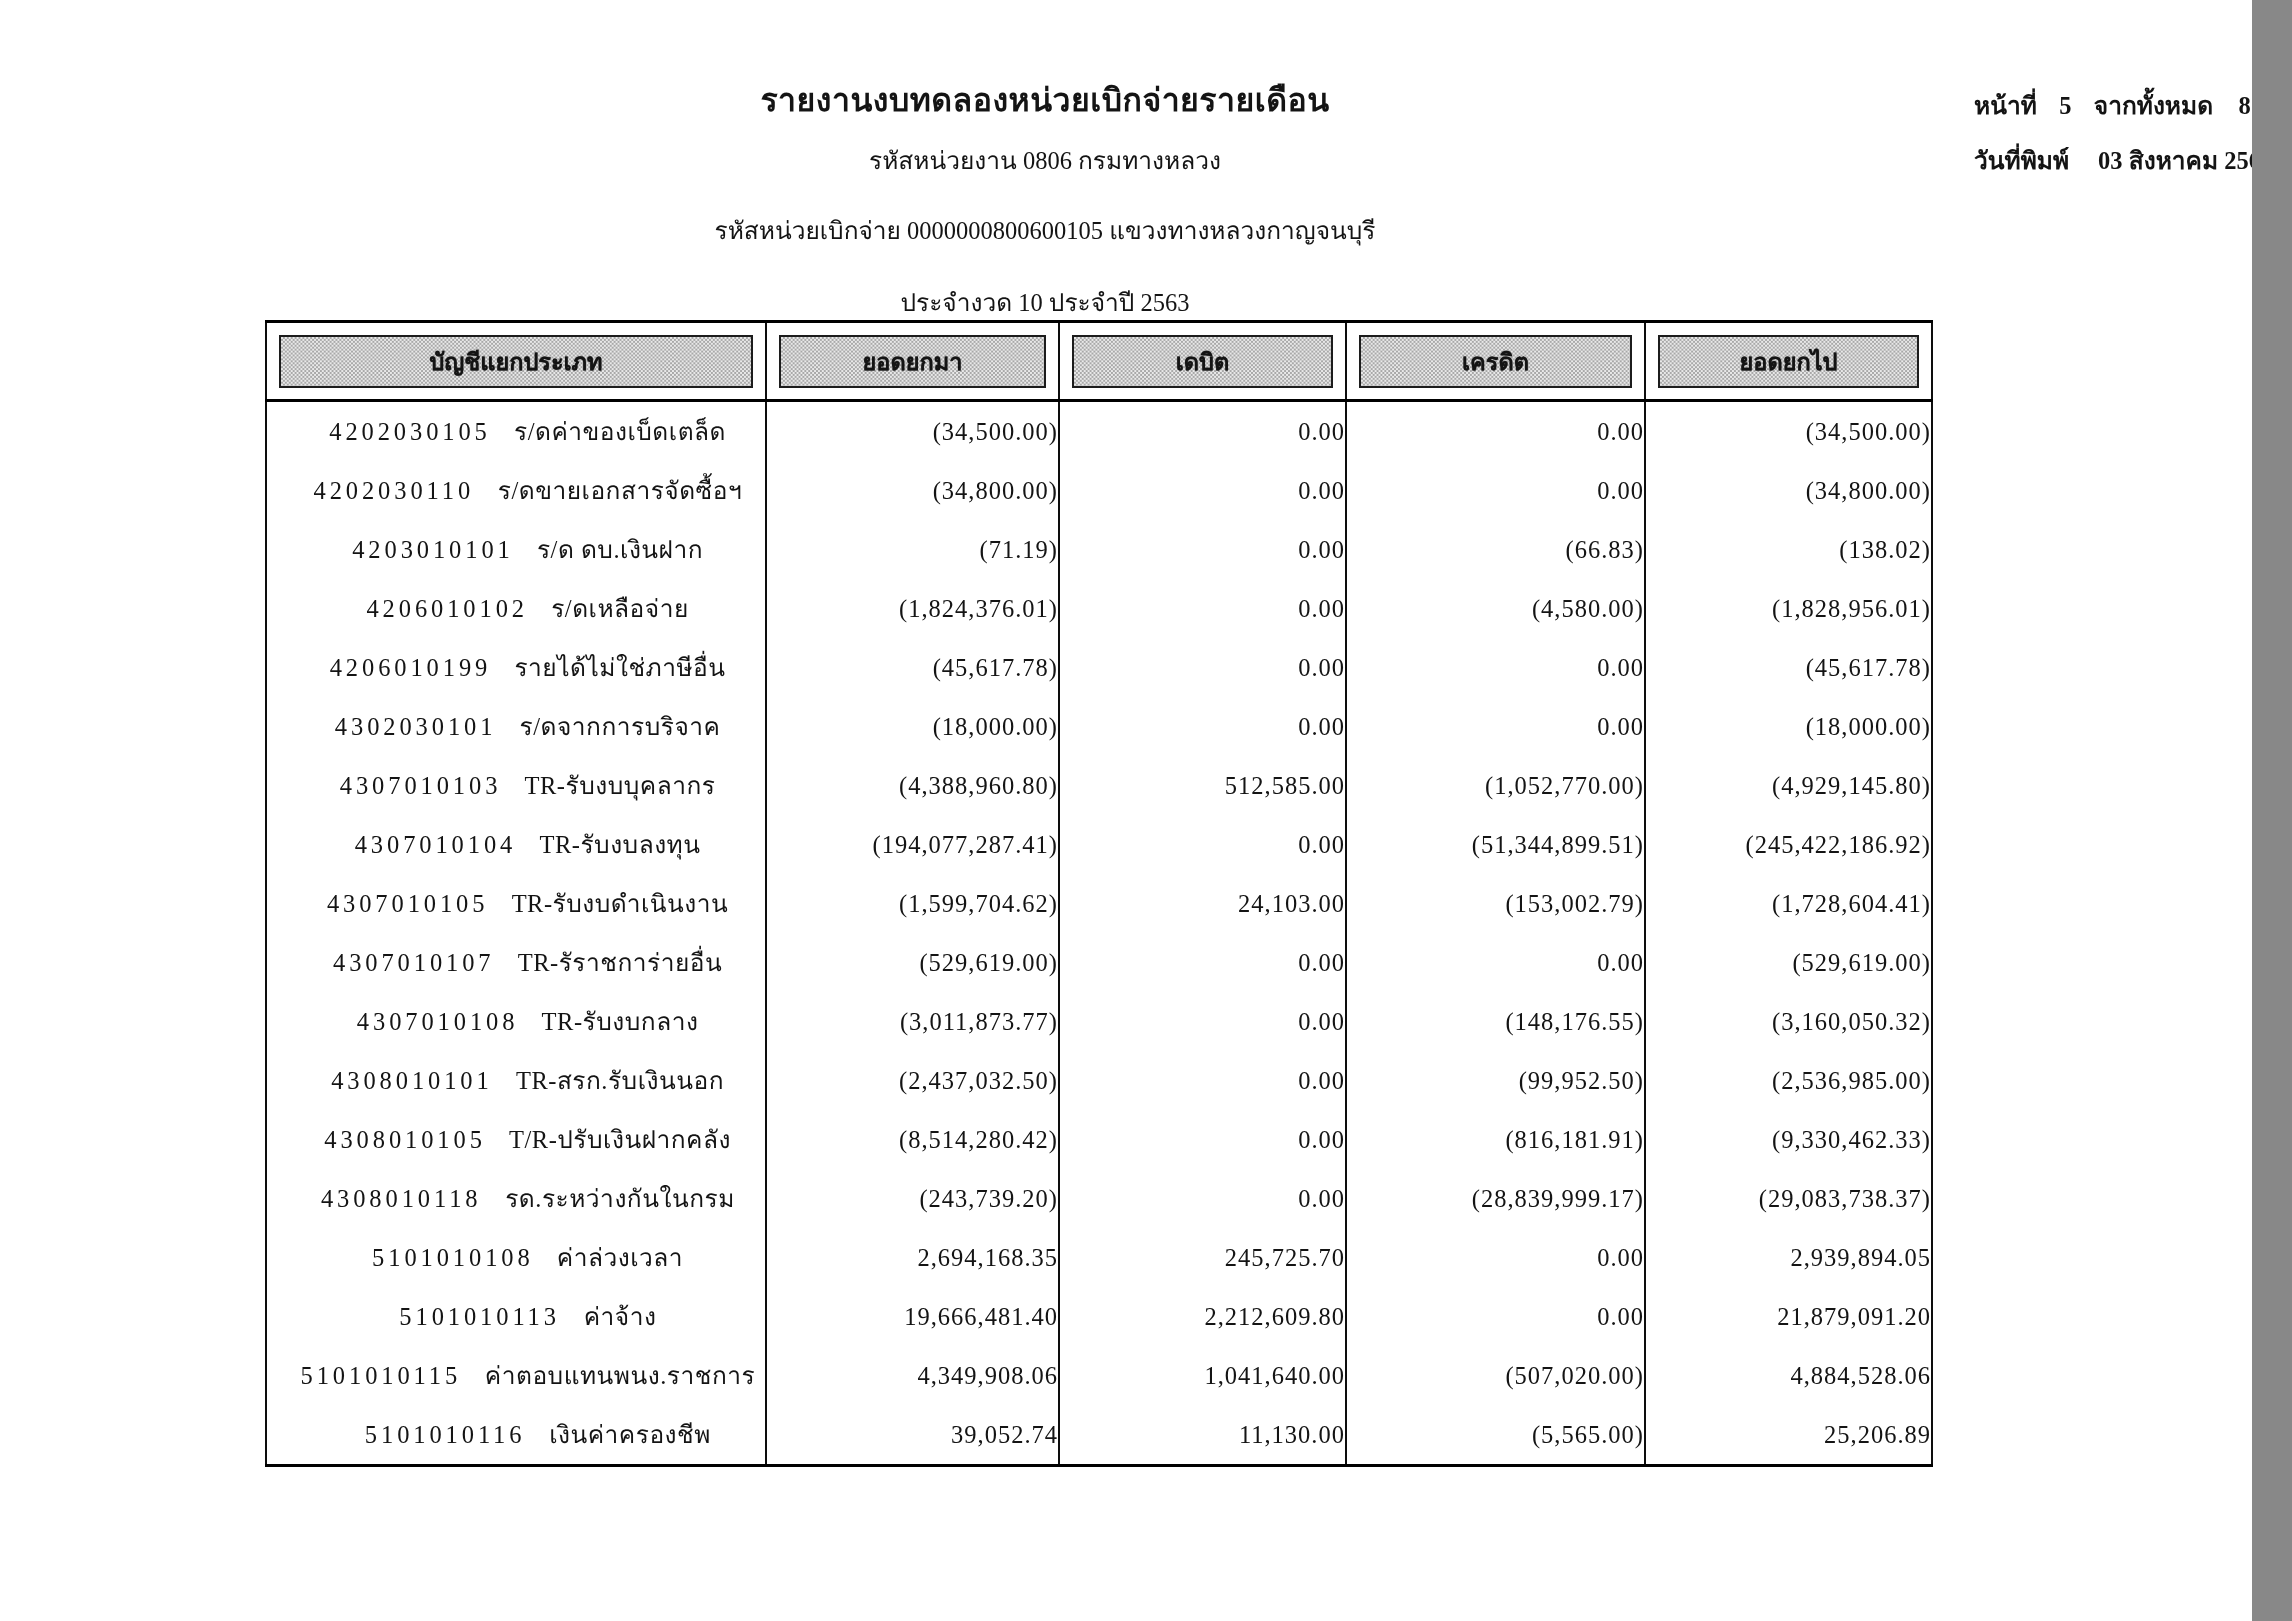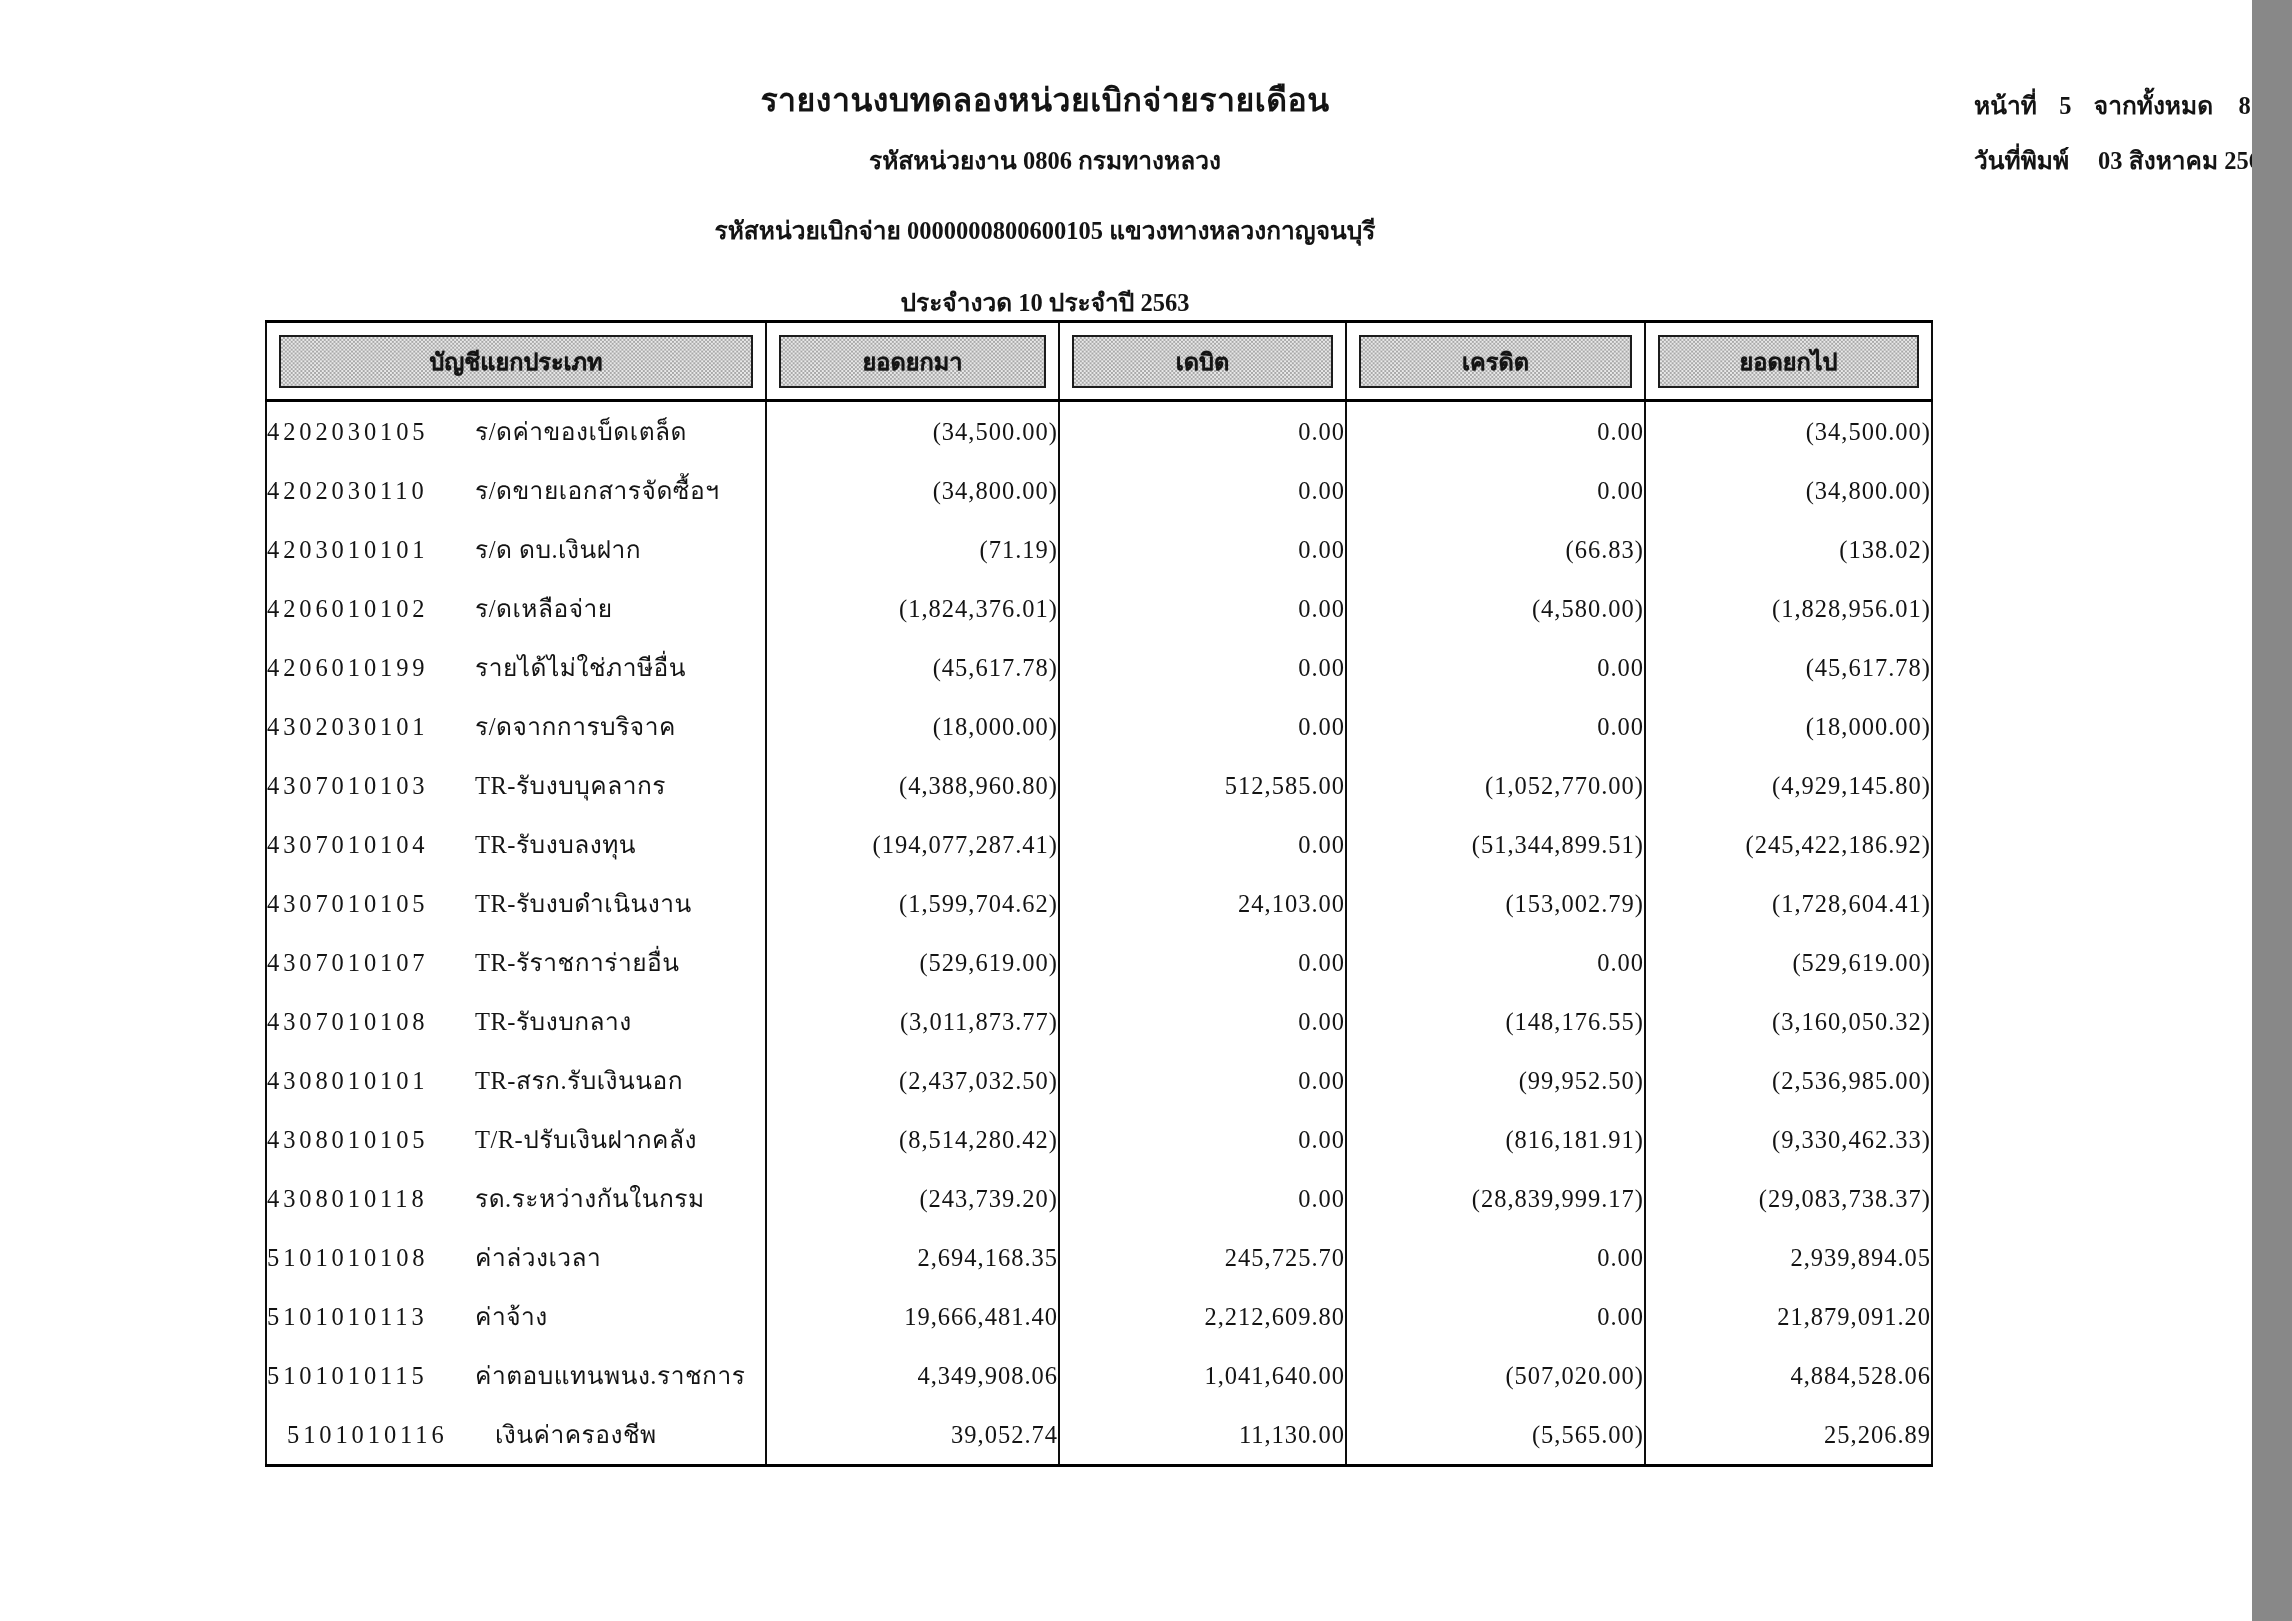--- a/index.html
+++ b/index.html
@@ -16,21 +16,21 @@
     color:var(--ink);
     font-family:"Liberation Serif","DejaVu Serif",serif;
     overflow:hidden;
   }
   
   .center-head{
     position:absolute;left:0;top:74px;width:2090px;
     text-align:center;
   }
   .rpt-title{font-size:32px;font-weight:bold;letter-spacing:0.5px;margin:0 0 15.7px 0;}
-  .rpt-sub{font-size:24.5px;font-weight:bold;margin:0 0 33px 0;}
+  .rpt-sub{font-size:24.5px;font-weight:normal;margin:0 0 33px 0;}
   .rpt-sub.tight{margin-bottom:31px;}
   
   .right-head{
     position:absolute;left:1974px;top:86px;
     font-size:24.5px;font-weight:bold;white-space:nowrap;
   }
   .ph-row{display:flex;align-items:center;margin-bottom:15.7px;}
   .ph-row .lbl{display:inline-block;}
   .ph-row .val{display:inline-block;text-align:center;}
   .v-page{min-width:57px;}
@@ -55,21 +55,21 @@
     border:2px solid #1c1c1c;
     background-color:#d6d6d6;
     background-image:repeating-conic-gradient(var(--hatch-dark) 0% 25%, var(--hatch-light) 0% 50%);
     background-size:3.9px 3.9px;
     display:flex;align-items:center;justify-content:center;
     font-size:23.5px;font-weight:bold;
     text-shadow:0 0 1px #333;
   }
   table.trial tbody td{height:59px;}
   table.trial tbody tr:last-child td{border-bottom:3.9px solid #000;padding-left:20px;}
-  td.c-account{padding-left:15.7px;text-align:left;white-space:nowrap;}
+  td.c-account{padding-left:15.7px;text-align:center;white-space:nowrap;}
   td.c-account .code{
     display:inline-block;min-width:208px;
     letter-spacing:3.9px;
   }
   td.c-account .acc-name{letter-spacing:0.5px;}
   td.c-num{text-align:right;padding-right:17.6px;white-space:nowrap;letter-spacing:1px;}
 </style>
 </head>
 <body>
 

